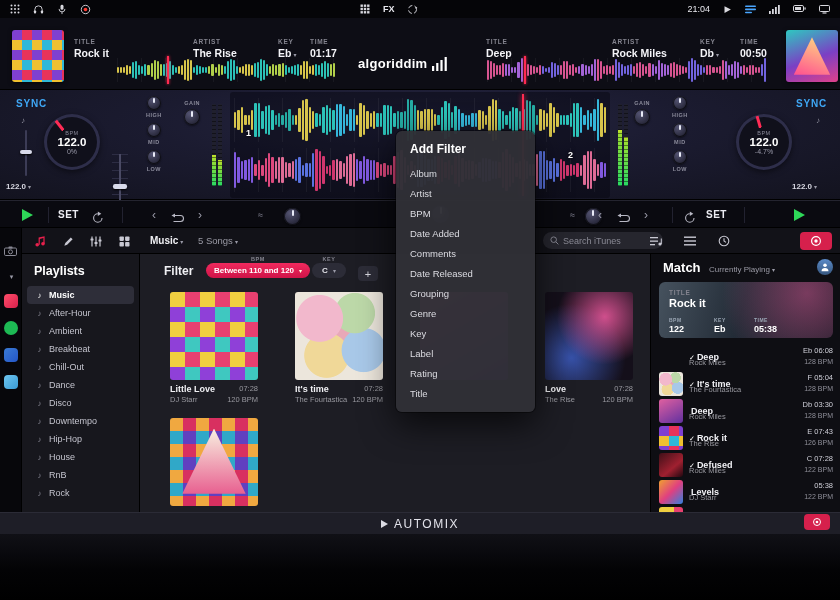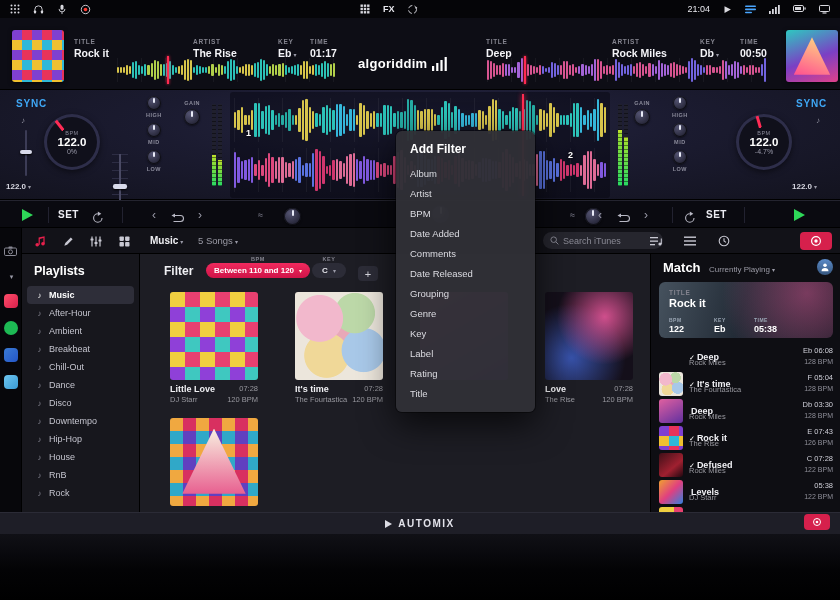--- a/index.html
+++ b/index.html
@@ -129,21 +129,21 @@
   .m-check{font-size:7px;color:#fff;margin-right:2px}
   .m-t{font-size:9px;font-weight:bold;color:#f2f2f6}
   .m-a{font-size:7.5px;color:#98989f}
   .m-kt{font-size:7.5px;color:#cfcfd8;text-align:right}
   .m-bpm{font-size:7px;color:#8e8e98;text-align:right}
 
   
   .automix{position:absolute;left:0;top:512px;width:840px;height:22px;background:#1e1e27;border-top:1px solid #2b2b36;
            display:flex;align-items:center;justify-content:center;gap:6px}
   .am-tri{width:0;height:0;border-left:7px solid #dcdce4;border-top:4px solid transparent;border-bottom:4px solid transparent}
-  .am-label{font-size:10px;font-weight:bold;letter-spacing:1.5px;color:#e2e2ea}
+  .am-label{font-size:12px;font-weight:normal;letter-spacing:1.5px;color:#e2e2ea}
   .bottomfade{position:absolute;left:0;top:534px;width:840px;height:66px;
               background:linear-gradient(180deg,#101016 0%,#030305 55%,#000 100%)}
 
   
   .dropdown{position:absolute;left:396px;top:131px;width:139px;z-index:50;border-radius:6px;
             background:rgba(47,47,54,.97);box-shadow:0 12px 34px rgba(0,0,0,.7),0 0 0 1px rgba(0,0,0,.4);
             padding-bottom:8px}
   .dd-title{font-size:12px;font-weight:bold;color:#fff;padding:11px 14px 8px 14px}
   .dd-item{height:20px;line-height:20px;padding-left:14px;font-size:9.5px;color:#dcdce2}
 

